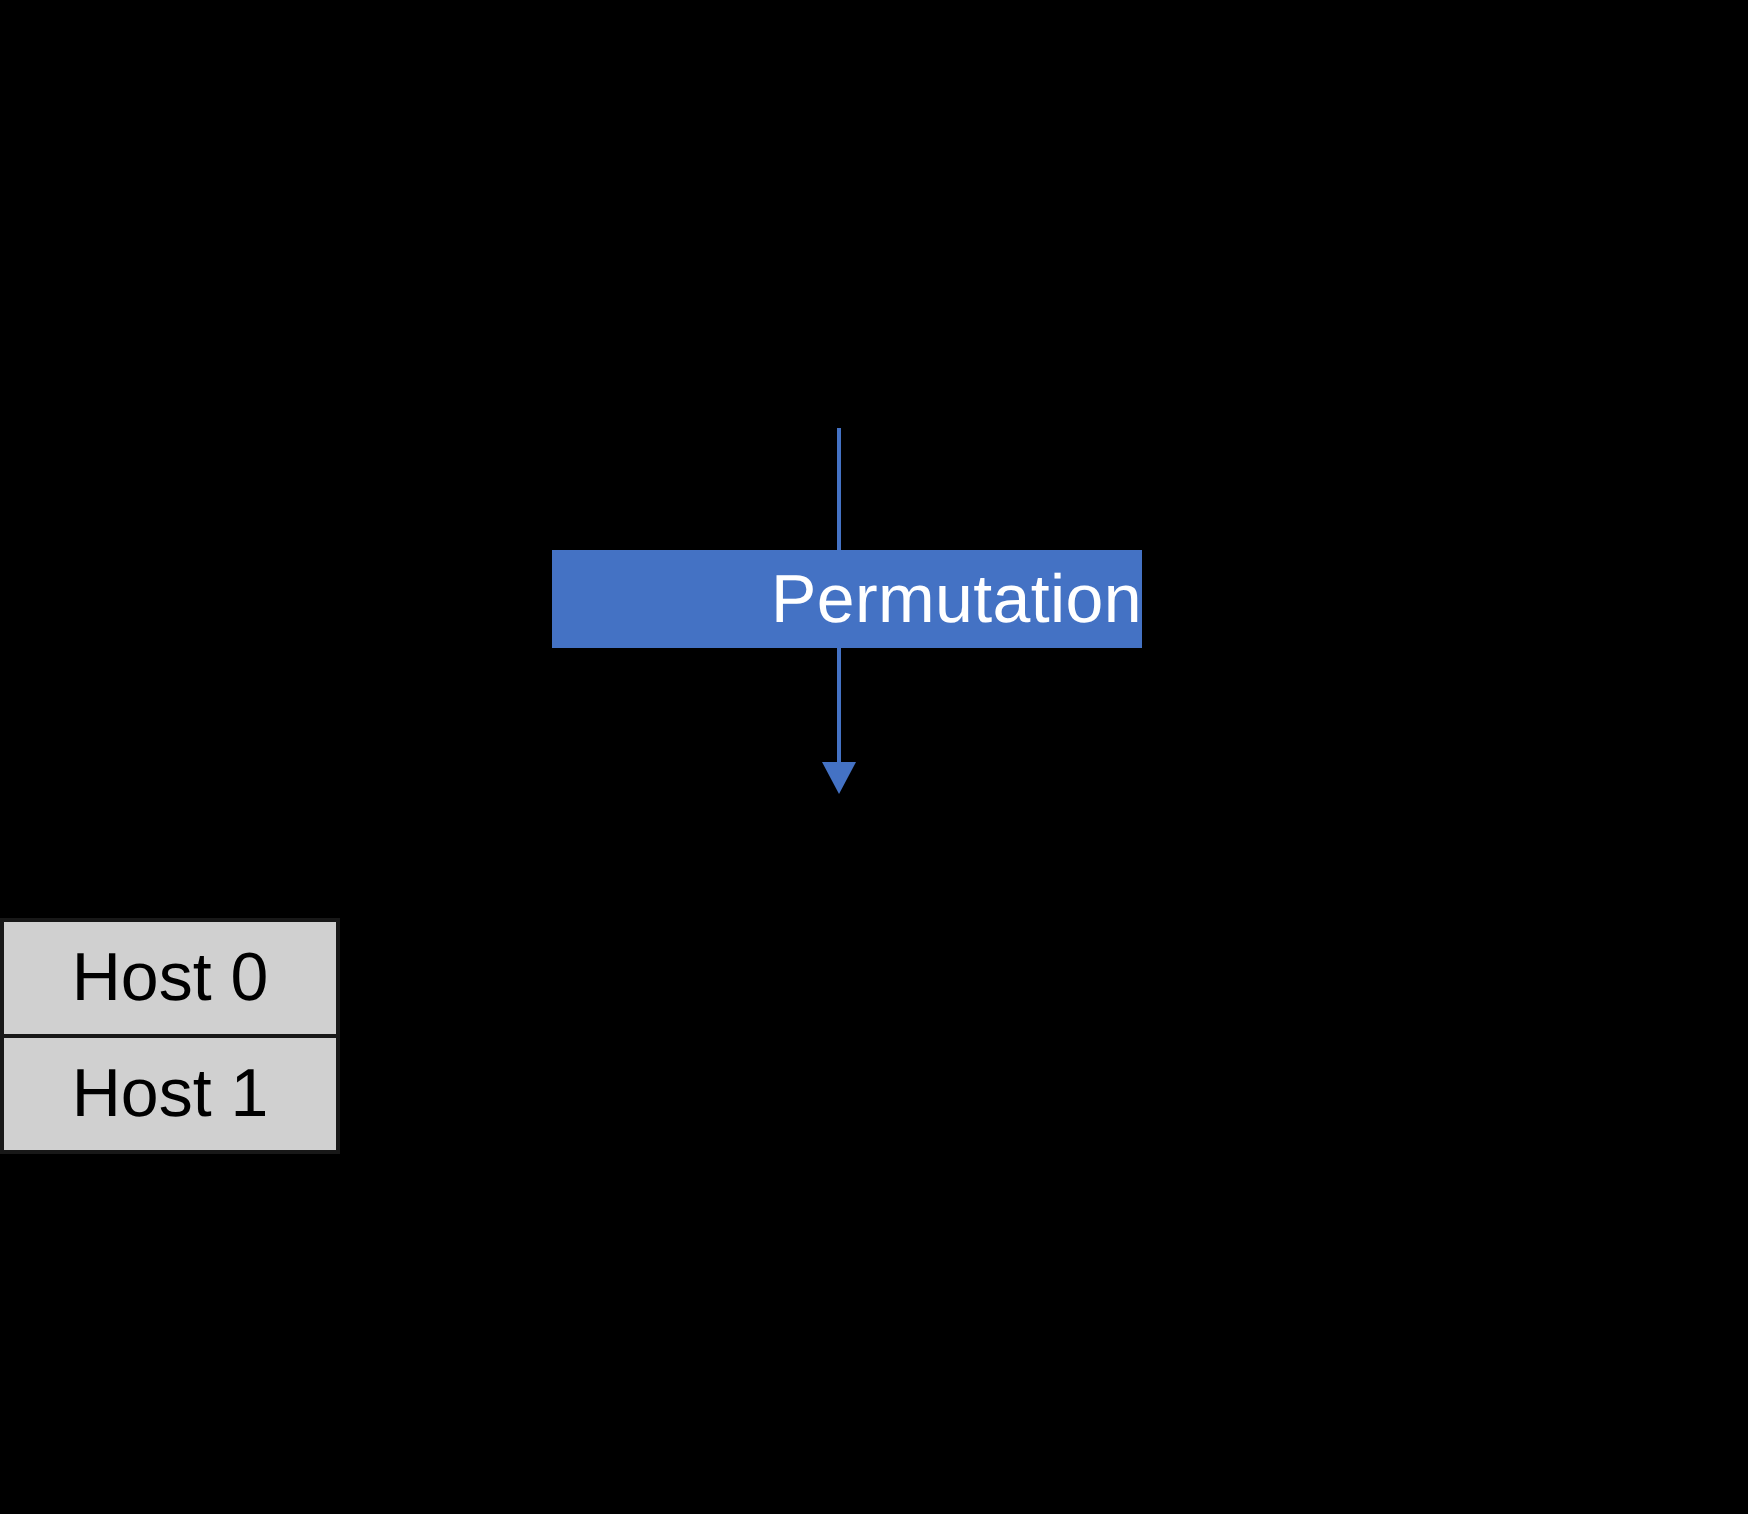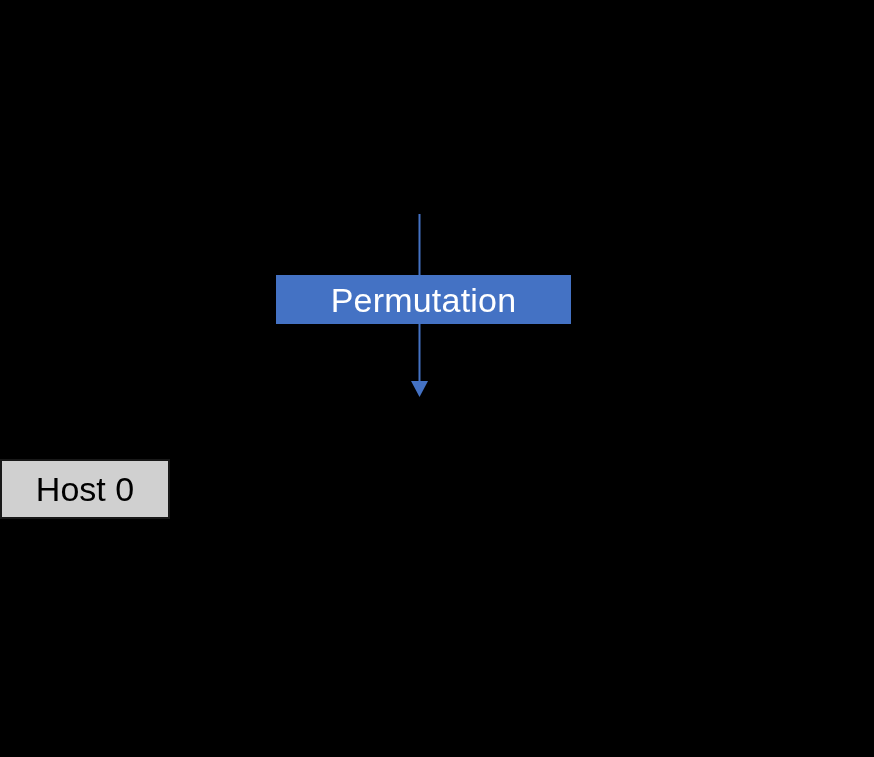--- a/index.html
+++ b/index.html
@@ -23,21 +23,21 @@
   
   .perm-box {
     position: absolute;
     left: 276px;
     top: 275px;
     width: 295px;
     height: 49px;
     background: #4472C4;
     display: flex;
     align-items: center;
-    justify-content: center;
+    justify-content: flex-end;
     box-sizing: border-box;
   }
   .perm-label {
     color: #FFFFFF;
     font-size: 34px;
     line-height: 34px;
     font-weight: 400;
     letter-spacing: 0.2px;
     white-space: nowrap;
   }
@@ -99,17 +99,20 @@
   <div class="perm-box">
     <span class="perm-label">Permutation</span>
   </div>
 
   <div class="host-stack">
 
     <div class="host-box">
       <span class="host-label">Host 0</span>
     </div>
 
+    <div class="host-box">
+      <span class="host-label">Host 1</span>
+    </div>
 
 
   </div>
 
 </div>
 
 </body></html>

